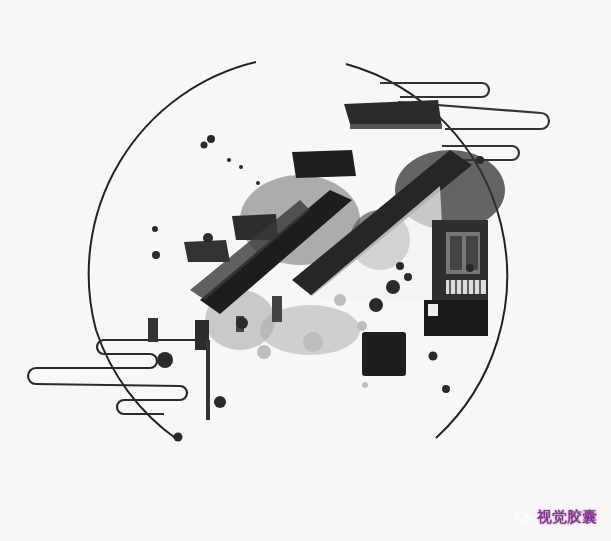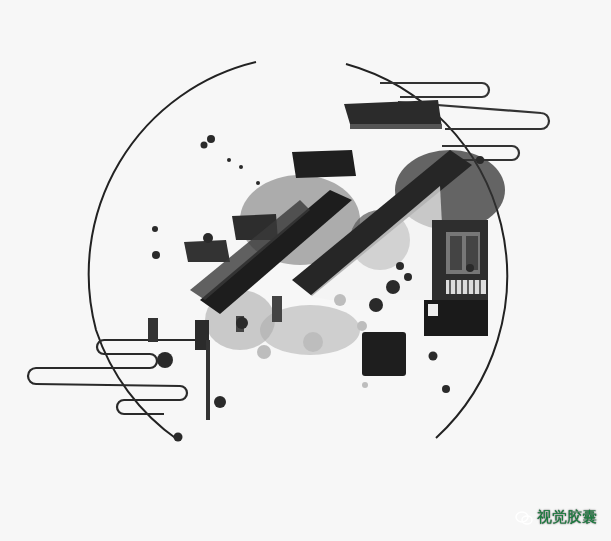--- a/index.html
+++ b/index.html
@@ -1,18 +1,18 @@
 <!DOCTYPE html>
 <html><head>
   <meta charset="utf-8">
   <style>
     html, body { margin: 0; padding: 0; }
     body { width: 611px; height: 541px; background: #f7f7f7; overflow: hidden; position: relative; font-family: "DejaVu Sans", sans-serif; }
     #art { position: absolute; left: 0; top: 0; width: 611px; height: 541px; }
-    .watermark { position: absolute; right: 14px; bottom: 14px; display: flex; align-items: center; gap: 4px; color: #15803d; font-size: 15px; text-shadow: 0 0 2px #666, 0 0 1px #333; }
+    .watermark { position: absolute; right: 14px; bottom: 14px; display: flex; align-items: center; gap: 4px; color: #a21caf; font-size: 15px; text-shadow: 0 0 2px #666, 0 0 1px #333; }
     .wm-icon { width: 18px; height: 14px; }
   </style>
 </head>
 <body>
 
 <svg id="art" viewBox="0 0 611 541" xmlns="http://www.w3.org/2000/svg">
 
   <g fill="none" stroke="#222" stroke-width="2">
     <path d="M256,62 A218,218 0 0 0 96,330 A218,218 0 0 0 178,440"></path>
     <path d="M346,64 A220,220 0 0 1 436,438"></path>

